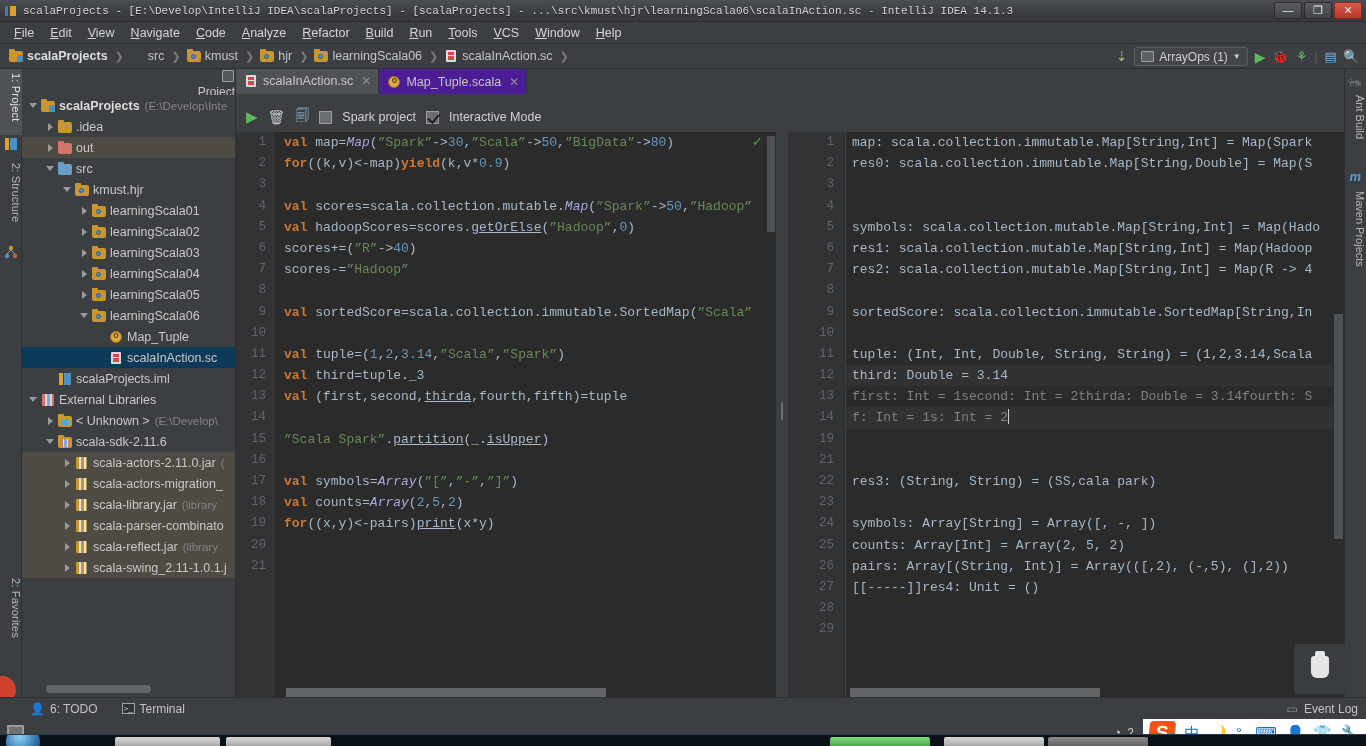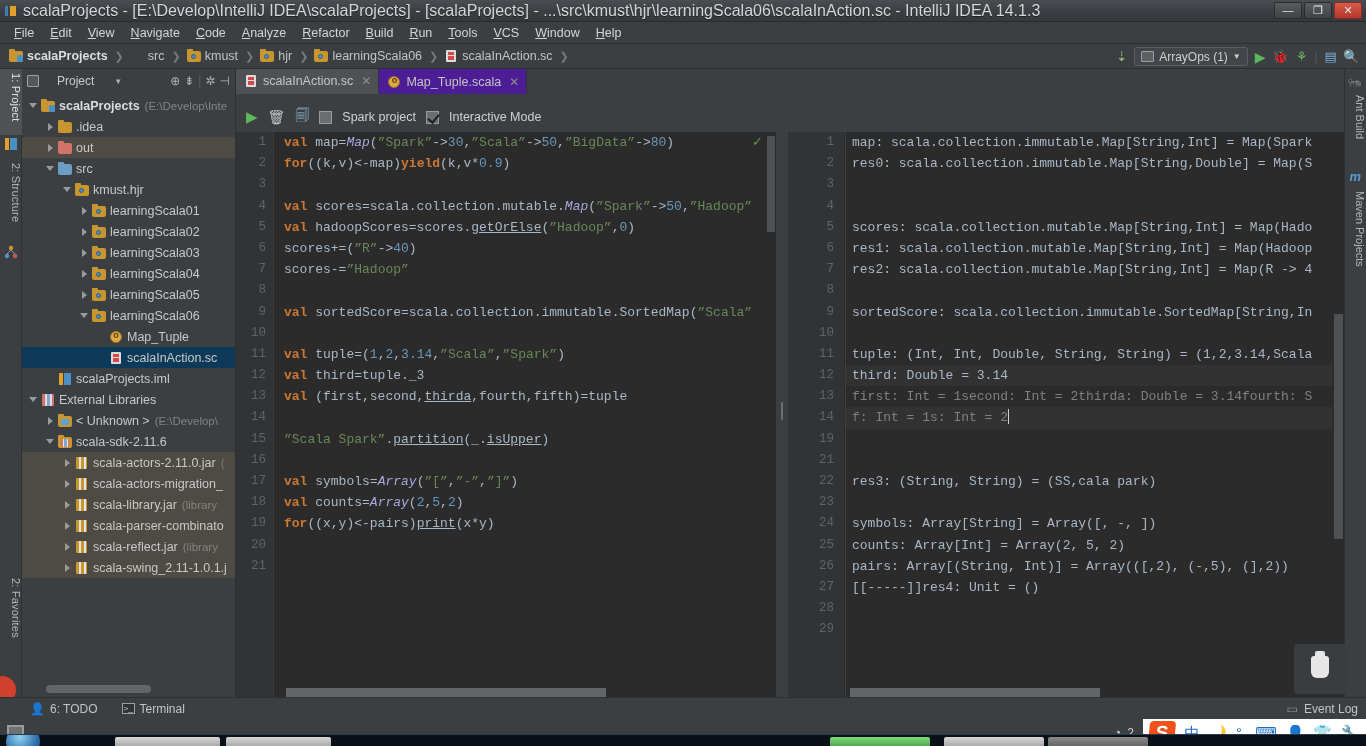--- a/index.html
+++ b/index.html
@@ -20,22 +20,23 @@
   }
   .titlebar .ij-ico {
     width:14px; height:14px; margin:0 5px 0 4px; flex:none; position:relative;
   }
   .titlebar .ij-ico i {
     position:absolute; display:block; background:#4a90c4;
   }
   .titlebar .ij-ico i.a { left:1px; top:2px; width:3px; height:10px; background:#3b7fb8; }
   .titlebar .ij-ico i.b { left:6px; top:2px; width:6px; height:10px; background:#e0a02a; }
   .titletext {
-    font-size:16px; color:#d6d6d6; white-space:nowrap; overflow:hidden;
+    font-size:11px; color:#d6d6d6; white-space:nowrap; overflow:hidden;
     text-shadow:0 1px 0 #222;
+    font-family:Liberation Mono, monospace;
   }
   .winbtns { position:absolute; right:4px; top:2px; display:flex; gap:2px; }
   .winbtn {
     width:28px; height:17px; background:linear-gradient(to bottom,#585c60,#3f4347);
     border:1px solid #2b2b2b; border-radius:2px;
     display:flex; align-items:center; justify-content:center;
     color:#e8e8e8; font-size:11px; line-height:1;
   }
   .winbtn.close { background:linear-gradient(to bottom,#d75a4a,#b6382a); border-color:#8b2a20; }
 
@@ -89,22 +90,23 @@
     writing-mode:vertical-rl; text-orientation:mixed;
     font-size:11px; color:#b4b4b4; padding:4px 0;
   }
 
   
   .projwin {
     position:absolute; left:22px; top:69px; width:214px; height:628px;
     background:#3c3f41; border-right:1px solid #2e3133;
   }
   .projhdr {
-    height:25px; display:flex; align-items:center; padding-left:4px; gap:14px;
+    height:25px; display:flex; align-items:flex-end; padding-left:4px; gap:2px;
     border-bottom:1px solid #31343600;
+    flex-direction:column;
   }
   .projhdr .title { font-size:12px; color:#c9c9c9; margin-left:3px; }
   .projhdr .tools { margin-left:auto; display:flex; align-items:center; gap:4px; padding-right:5px; }
   .tree { position:absolute; left:0; top:26px; right:0; bottom:18px; overflow:hidden; background:#3c3f41; }
   .row {
     height:21px; display:flex; align-items:center; white-space:nowrap;
     font-size:12.5px; color:#c8c8c8; padding-right:4px;
   }
   .row.hl { background:#4e4a44; }
   .row.sel { background:#0d3a58; }
@@ -772,21 +774,21 @@
         <div class="ln">26</div>
         <div class="ln">27</div>
         <div class="ln">28</div>
         <div class="ln">29</div>
       </div>
     <div class="outcode" id="ocode">
         <div class="oline"><span>map: scala.collection.immutable.Map[String,Int] = Map(Spark</span></div>
         <div class="oline"><span>res0: scala.collection.immutable.Map[String,Double] = Map(S</span></div>
         <div class="oline"><span></span></div>
         <div class="oline"><span></span></div>
-        <div class="oline"><span>scores: scala.collection.mutable.Map[String,Int] = Map(Hado</span></div>
+        <div class="oline"><span>symbols: scala.collection.mutable.Map[String,Int] = Map(Hado</span></div>
         <div class="oline"><span>res1: scala.collection.mutable.Map[String,Int] = Map(Hadoop</span></div>
         <div class="oline"><span>res2: scala.collection.mutable.Map[String,Int] = Map(R -&gt; 4</span></div>
         <div class="oline"><span></span></div>
         <div class="oline"><span>sortedScore: scala.collection.immutable.SortedMap[String,In</span></div>
         <div class="oline"><span></span></div>
         <div class="oline"><span>tuple: (Int, Int, Double, String, String) = (1,2,3.14,Scala</span></div>
         <div class="oline hl"><span>third: Double = 3.14</span></div>
         <div class="oline dim"><span>first: Int = 1second: Int = 2thirda: Double = 3.14fourth: S</span></div>
         <div class="oline dim hl"><span>f: Int = 1s: Int = 2</span><span class="caret"></span></div>
         <div class="oline"><span></span></div>

